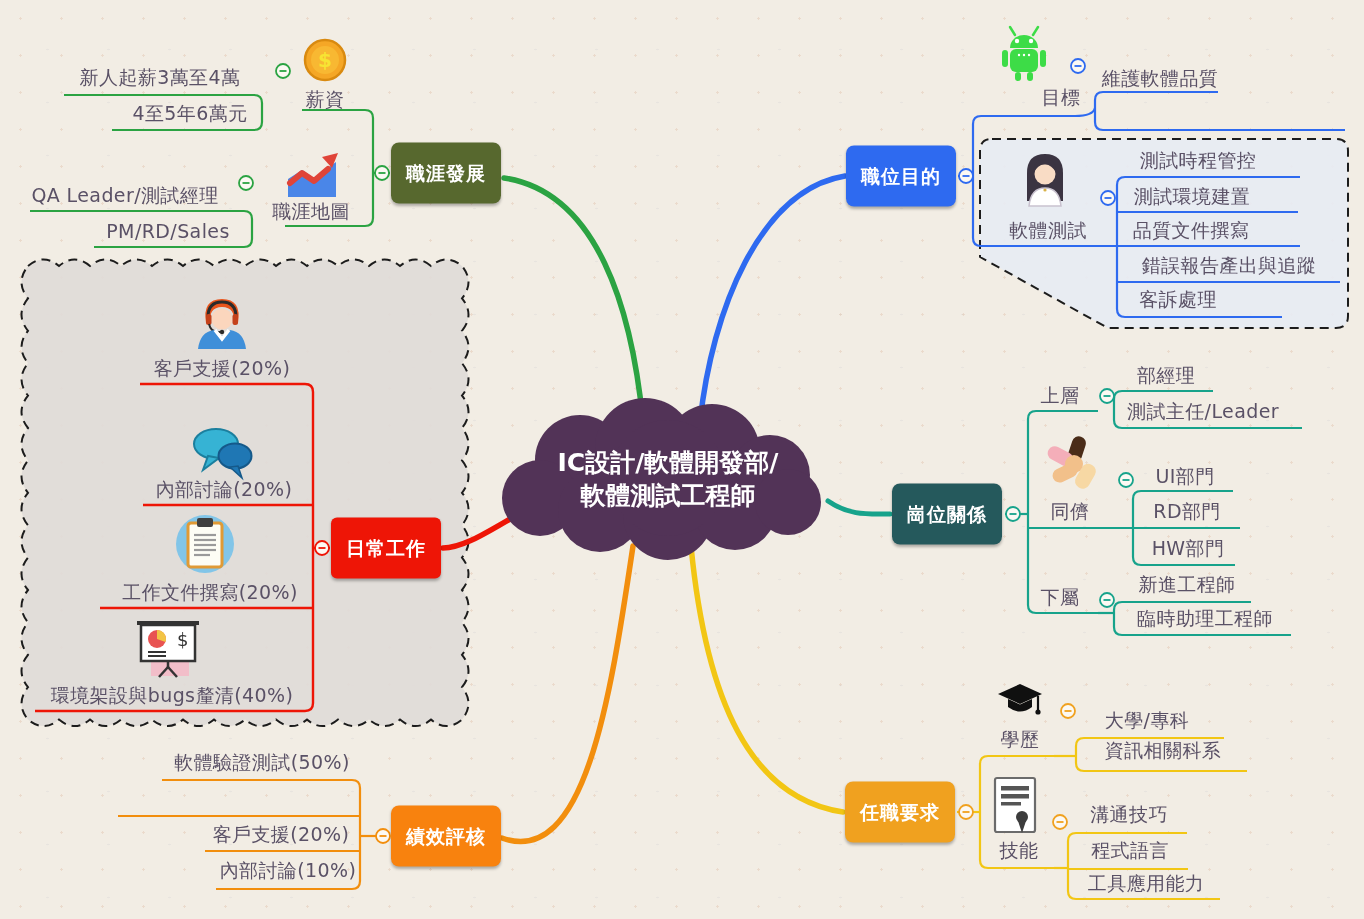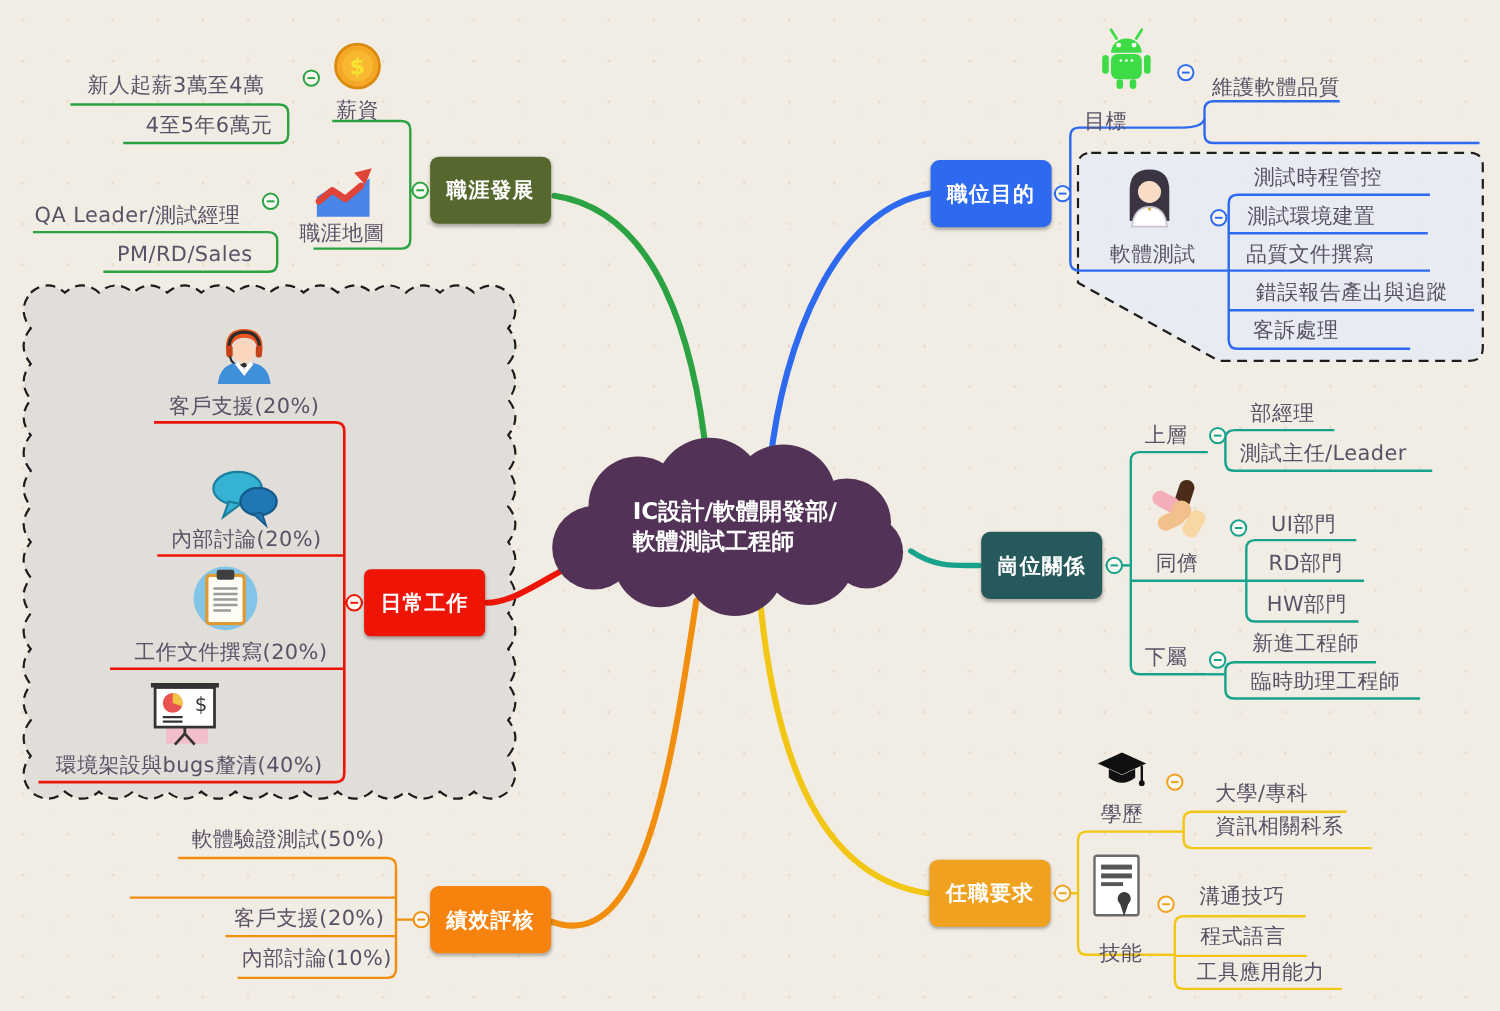--- a/index.html
+++ b/index.html
@@ -21,21 +21,21 @@
   .box{
     position:absolute;transform:translate(-50%,-50%);
     display:flex;align-items:center;justify-content:center;
     color:#fff;font-weight:bold;font-size:19px;letter-spacing:1px;
     border-radius:8px;box-shadow:0 2px 3px rgba(0,0,0,.28);
     white-space:nowrap;padding:12px 15px;height:37px;
   }
   .icon{position:absolute;transform:translate(-50%,-50%);line-height:0;}
   .cloud-label{
     position:absolute;left:668px;top:479px;transform:translate(-50%,-50%);
-    text-align:left;color:#fff;font-size:21px;font-weight:bold;
+    text-align:center;color:#fff;font-size:25px;font-weight:bold;
     line-height:1.3;white-space:nowrap;
   }
 </style>
 </head>
 <body>
 
 <div class="stage">
 
 <svg class="layer" width="1364" height="919" viewBox="0 0 1364 919">
 
@@ -193,21 +193,21 @@
 <div class="box" style="left:446px;top:836px;background:#f8820e;">績效評核</div>
 <div class="box" style="left:386px;top:548px;background:#ee1506;border-radius:6px;">日常工作</div>
 
 <div class="lbl" style="left:325px;top:100px;">薪資</div>
 <div class="lbl" style="left:160px;top:78px;text-align:center;">新人起薪3萬至4萬</div>
 <div class="lbl" style="left:190px;top:114px;">4至5年6萬元</div>
 <div class="lbl" style="left:311px;top:212px;">職涯地圖</div>
 <div class="lbl" style="left:125px;top:196px;">QA Leader/測試經理</div>
 <div class="lbl" style="left:168px;top:231px;">PM/RD/Sales</div>
 
-<div class="lbl" style="left:1005px;top:98px;margin-top:12px;">目標</div>
+<div class="lbl" style="left:1061px;top:98px;">目標</div>
 <div class="lbl" style="left:1160px;top:79px;">維護軟體品質</div>
 <div class="lbl" style="left:1048px;top:231px;">軟體測試</div>
 <div class="lbl" style="left:1198px;top:161px;">測試時程管控</div>
 <div class="lbl" style="left:1192px;top:197px;">測試環境建置</div>
 <div class="lbl" style="left:1191px;top:231px;">品質文件撰寫</div>
 <div class="lbl" style="left:1229px;top:266px;">錯誤報告產出與追蹤</div>
 <div class="lbl" style="left:1178px;top:300px;">客訴處理</div>
 
 <div class="lbl" style="left:1060px;top:396px;">上層</div>
 <div class="lbl" style="left:1166px;top:376px;">部經理</div>
@@ -216,21 +216,21 @@
 <div class="lbl" style="left:1185px;top:477px;">UI部門</div>
 <div class="lbl" style="left:1187px;top:512px;">RD部門</div>
 <div class="lbl" style="left:1188px;top:549px;">HW部門</div>
 <div class="lbl" style="left:1060px;top:598px;">下屬</div>
 <div class="lbl" style="left:1187px;top:585px;">新進工程師</div>
 <div class="lbl" style="left:1205px;top:619px;">臨時助理工程師</div>
 
 <div class="lbl" style="left:1020px;top:740px;">學歷</div>
 <div class="lbl" style="left:1147px;top:721px;">大學/專科</div>
 <div class="lbl" style="left:1163px;top:751px;">資訊相關科系</div>
-<div class="lbl" style="left:1019px;top:851px;margin-top:16px;">技能</div>
+<div class="lbl" style="left:1019px;top:851px;">技能</div>
 <div class="lbl" style="left:1129px;top:815px;">溝通技巧</div>
 <div class="lbl" style="left:1130px;top:851px;">程式語言</div>
 <div class="lbl" style="left:1146px;top:884px;">工具應用能力</div>
 
 <div class="lbl" style="left:262px;top:763px;">軟體驗證測試(50%)</div>
 <div class="lbl" style="left:281px;top:835px;">客戶支援(20%)</div>
 <div class="lbl" style="left:288px;top:871px;">內部討論(10%)</div>
 
 <div class="lbl" style="left:222px;top:369px;">客戶支援(20%)</div>
 <div class="lbl" style="left:224px;top:490px;">內部討論(20%)</div>

